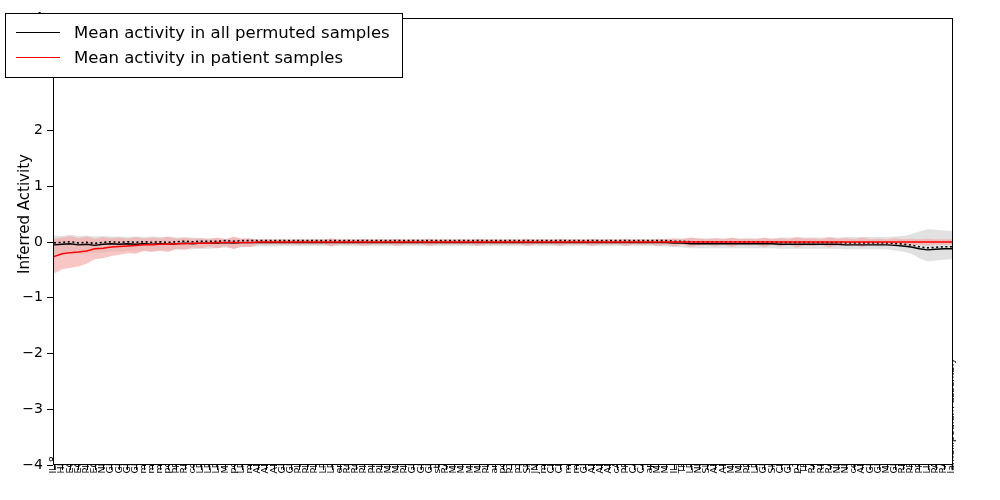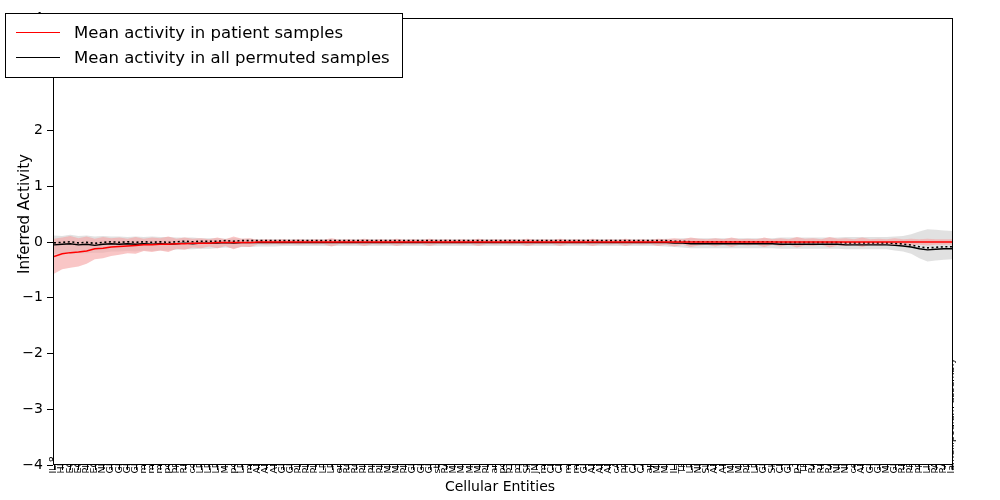--- a/index.html
+++ b/index.html
@@ -36,21 +36,20 @@
 
   svg{display:block;}
 </style>
 </head>
 <body>
 
 <div id="fig">
 
 
   <div id="ylabel">Inferred Activity</div>
-  <div id="xlabel">Cellular Entities</div>
 
   <div id="yticks-layer">
       <div class="ytick" style="top: 18px;">4</div>
       <div class="ytickmark" style="top: 18px;"></div>
       <div class="ytick" style="top: 73.875px;">3</div>
       <div class="ytickmark" style="top: 73.875px;"></div>
       <div class="ytick" style="top: 129.75px;">2</div>
       <div class="ytickmark" style="top: 129.75px;"></div>
       <div class="ytick" style="top: 185.625px;">1</div>
       <div class="ytickmark" style="top: 185.625px;"></div>
@@ -297,22 +296,22 @@
         <path d="M0.00,216.38 L8.16,216.94 L16.33,215.82 L24.49,216.94 L32.65,216.38 L40.82,217.49 L48.98,216.94 L57.15,217.49 L65.31,217.49 L73.47,218.05 L81.64,217.49 L89.80,218.05 L97.96,217.49 L106.13,218.05 L114.29,218.05 L122.45,218.61 L130.62,218.61 L138.78,218.61 L146.95,219.16 L155.11,219.16 L163.27,219.16 L171.44,219.72 L179.60,219.16 L187.76,219.72 L195.93,219.72 L204.09,220.28 L212.25,220.28 L220.42,220.28 L228.58,220.28 L236.75,220.28 L244.91,220.28 L253.07,220.28 L261.24,220.28 L269.40,220.28 L277.56,220.28 L285.73,220.28 L293.89,220.28 L302.05,220.28 L310.22,220.28 L318.38,220.28 L326.55,220.28 L334.71,220.28 L342.87,220.28 L351.04,220.28 L359.20,220.28 L367.36,220.28 L375.53,220.28 L383.69,220.28 L391.85,220.28 L400.02,220.28 L408.18,220.28 L416.35,220.28 L424.51,220.28 L432.67,220.28 L440.84,220.28 L449.00,220.28 L457.16,220.28 L465.33,220.28 L473.49,220.28 L481.65,220.28 L489.82,220.28 L497.98,220.28 L506.15,220.28 L514.31,220.28 L522.47,220.28 L530.64,220.28 L538.80,220.28 L546.96,220.28 L555.13,220.28 L563.29,220.28 L571.45,220.28 L579.62,220.28 L587.78,220.28 L595.95,220.28 L604.11,220.28 L612.27,219.72 L620.44,219.72 L628.60,219.16 L636.76,219.16 L644.93,219.16 L653.09,219.16 L661.25,219.16 L669.42,219.16 L677.58,219.16 L685.75,219.16 L693.91,219.16 L702.07,219.16 L710.24,219.16 L718.40,219.16 L726.56,218.61 L734.73,218.61 L742.89,218.61 L751.05,218.61 L759.22,218.61 L767.38,218.61 L775.55,218.61 L783.71,218.61 L791.87,218.05 L800.04,218.05 L808.20,218.05 L816.36,218.05 L824.53,218.05 L832.69,218.05 L840.85,217.49 L849.02,216.94 L857.18,215.27 L865.35,212.49 L873.51,210.26 L881.67,210.82 L889.84,211.38 L898.00,211.93 L898.00,240.30 L889.84,240.86 L881.67,241.41 L873.51,242.53 L865.35,239.19 L857.18,234.74 L849.02,232.51 L840.85,231.40 L832.69,230.29 L824.53,230.29 L816.36,230.29 L808.20,230.29 L800.04,230.29 L791.87,230.29 L783.71,229.73 L775.55,229.73 L767.38,229.73 L759.22,229.73 L751.05,229.73 L742.89,229.73 L734.73,229.73 L726.56,229.73 L718.40,229.18 L710.24,229.18 L702.07,229.18 L693.91,229.18 L685.75,229.18 L677.58,229.18 L669.42,229.18 L661.25,229.18 L653.09,229.18 L644.93,229.18 L636.76,229.18 L628.60,228.62 L620.44,228.06 L612.27,227.51 L604.11,226.95 L595.95,226.95 L587.78,226.95 L579.62,226.95 L571.45,226.95 L563.29,226.95 L555.13,226.95 L546.96,226.95 L538.80,226.95 L530.64,226.95 L522.47,226.95 L514.31,226.95 L506.15,226.95 L497.98,226.95 L489.82,226.95 L481.65,226.95 L473.49,226.95 L465.33,226.95 L457.16,226.95 L449.00,226.95 L440.84,226.95 L432.67,226.95 L424.51,226.95 L416.35,226.95 L408.18,226.95 L400.02,226.95 L391.85,226.95 L383.69,226.95 L375.53,226.95 L367.36,226.95 L359.20,226.95 L351.04,226.95 L342.87,226.95 L334.71,226.95 L326.55,226.95 L318.38,226.95 L310.22,226.95 L302.05,226.95 L293.89,226.95 L285.73,226.95 L277.56,226.95 L269.40,226.95 L261.24,226.95 L253.07,226.95 L244.91,226.95 L236.75,226.95 L228.58,226.95 L220.42,227.51 L212.25,227.51 L204.09,227.51 L195.93,228.06 L187.76,228.06 L179.60,229.18 L171.44,228.62 L163.27,229.18 L155.11,229.73 L146.95,229.73 L138.78,230.29 L130.62,230.29 L122.45,230.84 L114.29,231.40 L106.13,231.40 L97.96,231.96 L89.80,231.40 L81.64,232.51 L73.47,231.96 L65.31,232.51 L57.15,232.51 L48.98,233.63 L40.82,233.63 L32.65,234.18 L24.49,234.18 L16.33,234.74 L8.16,234.18 L0.00,235.29 Z" fill="#c8c8c8" fill-opacity="0.55" stroke="none"></path>
         <path d="M0.00,219.72 L8.16,218.61 L16.33,216.94 L24.49,219.16 L32.65,217.49 L40.82,219.72 L48.98,218.05 L57.15,219.16 L65.31,218.61 L73.47,219.72 L81.64,218.05 L89.80,219.72 L97.96,218.61 L106.13,219.16 L114.29,217.49 L122.45,219.72 L130.62,218.61 L138.78,219.72 L146.95,219.16 L155.11,220.28 L163.27,218.61 L171.44,220.28 L179.60,217.49 L187.76,219.72 L195.93,219.16 L204.09,220.83 L212.25,220.28 L220.42,220.83 L228.58,220.28 L236.75,220.83 L244.91,220.28 L253.07,220.83 L261.24,220.28 L269.40,220.83 L277.56,219.16 L285.73,220.83 L293.89,220.28 L302.05,220.83 L310.22,219.72 L318.38,220.83 L326.55,220.28 L334.71,220.83 L342.87,219.72 L351.04,220.83 L359.20,220.28 L367.36,220.83 L375.53,219.72 L383.69,220.83 L391.85,220.28 L400.02,220.83 L408.18,220.28 L416.35,220.83 L424.51,219.72 L432.67,220.83 L440.84,220.28 L449.00,220.83 L457.16,220.28 L465.33,220.83 L473.49,219.72 L481.65,220.83 L489.82,220.28 L497.98,220.83 L506.15,219.72 L514.31,220.83 L522.47,220.28 L530.64,220.83 L538.80,219.72 L546.96,220.83 L555.13,220.28 L563.29,220.83 L571.45,219.72 L579.62,220.83 L587.78,220.28 L595.95,220.83 L604.11,219.72 L612.27,220.28 L620.44,219.16 L628.60,220.28 L636.76,218.61 L644.93,219.72 L653.09,220.28 L661.25,219.16 L669.42,220.28 L677.58,218.61 L685.75,220.28 L693.91,219.72 L702.07,220.28 L710.24,218.61 L718.40,220.28 L726.56,219.16 L734.73,220.28 L742.89,218.05 L751.05,219.72 L759.22,219.16 L767.38,220.28 L775.55,218.05 L783.71,219.72 L791.87,219.16 L800.04,220.28 L808.20,218.61 L816.36,220.28 L824.53,219.72 L832.69,220.28 L840.85,219.16 L849.02,220.28 L857.18,219.72 L865.35,220.28 L873.51,219.72 L881.67,220.28 L889.84,220.28 L898.00,220.28 L898.00,225.84 L889.84,225.84 L881.67,225.84 L873.51,226.39 L865.35,225.84 L857.18,226.39 L849.02,225.84 L840.85,226.95 L832.69,225.84 L824.53,226.39 L816.36,225.84 L808.20,228.06 L800.04,225.84 L791.87,226.95 L783.71,226.39 L775.55,228.62 L767.38,225.84 L759.22,226.95 L751.05,226.39 L742.89,228.62 L734.73,225.84 L726.56,227.51 L718.40,225.84 L710.24,228.06 L702.07,225.84 L693.91,226.39 L685.75,225.84 L677.58,228.06 L669.42,225.84 L661.25,227.51 L653.09,225.84 L644.93,226.39 L636.76,228.06 L628.60,225.84 L620.44,227.51 L612.27,225.84 L604.11,226.95 L595.95,225.28 L587.78,225.84 L579.62,225.28 L571.45,226.95 L563.29,225.28 L555.13,225.84 L546.96,225.28 L538.80,226.95 L530.64,225.28 L522.47,225.84 L514.31,225.28 L506.15,226.95 L497.98,225.28 L489.82,225.84 L481.65,225.28 L473.49,226.95 L465.33,225.28 L457.16,225.84 L449.00,225.28 L440.84,225.84 L432.67,225.28 L424.51,226.95 L416.35,225.28 L408.18,225.84 L400.02,225.28 L391.85,225.84 L383.69,225.28 L375.53,226.95 L367.36,225.28 L359.20,225.84 L351.04,225.28 L342.87,226.95 L334.71,225.28 L326.55,225.84 L318.38,225.28 L310.22,226.95 L302.05,225.28 L293.89,225.84 L285.73,225.28 L277.56,227.51 L269.40,225.28 L261.24,225.84 L253.07,225.28 L244.91,225.84 L236.75,225.28 L228.58,225.84 L220.42,225.28 L212.25,225.84 L204.09,225.28 L195.93,228.06 L187.76,227.51 L179.60,230.29 L171.44,226.95 L163.27,229.18 L155.11,227.51 L146.95,229.18 L138.78,228.62 L130.62,230.84 L122.45,229.73 L114.29,233.07 L106.13,231.40 L97.96,233.07 L89.80,231.96 L81.64,234.74 L73.47,234.18 L65.31,235.85 L57.15,236.96 L48.98,239.19 L40.82,240.30 L32.65,244.75 L24.49,247.53 L16.33,248.64 L8.16,250.31 L0.00,254.76 Z" fill="#f5a3a3" fill-opacity="0.62" stroke="none"></path>
         <path d="M0.00,225.84 L8.16,225.28 L16.33,224.72 L24.49,225.84 L32.65,225.28 L40.82,226.39 L48.98,225.28 L57.15,224.72 L65.31,225.28 L73.47,224.72 L81.64,225.28 L89.80,224.72 L97.96,225.28 L106.13,224.72 L114.29,225.28 L122.45,224.72 L130.62,224.17 L138.78,224.72 L146.95,224.17 L155.11,224.17 L163.27,224.17 L171.44,223.61 L179.60,224.17 L187.76,223.61 L195.93,223.61 L204.09,223.61 L212.25,223.61 L220.42,223.61 L228.58,223.61 L236.75,223.61 L244.91,223.61 L253.07,223.61 L261.24,223.61 L269.40,223.61 L277.56,223.61 L285.73,223.61 L293.89,223.61 L302.05,223.61 L310.22,223.61 L318.38,223.61 L326.55,223.61 L334.71,223.61 L342.87,223.61 L351.04,223.61 L359.20,223.61 L367.36,223.61 L375.53,223.61 L383.69,223.61 L391.85,223.61 L400.02,223.61 L408.18,223.61 L416.35,223.61 L424.51,223.61 L432.67,223.61 L440.84,223.61 L449.00,223.61 L457.16,223.61 L465.33,223.61 L473.49,223.61 L481.65,223.61 L489.82,223.61 L497.98,223.61 L506.15,223.61 L514.31,223.61 L522.47,223.61 L530.64,223.61 L538.80,223.61 L546.96,223.61 L555.13,223.61 L563.29,223.61 L571.45,223.61 L579.62,223.61 L587.78,223.61 L595.95,223.61 L604.11,223.61 L612.27,223.61 L620.44,224.17 L628.60,224.17 L636.76,224.72 L644.93,224.72 L653.09,224.72 L661.25,224.72 L669.42,224.72 L677.58,224.72 L685.75,224.72 L693.91,224.72 L702.07,224.72 L710.24,224.72 L718.40,224.72 L726.56,225.28 L734.73,225.28 L742.89,225.28 L751.05,225.28 L759.22,225.28 L767.38,225.28 L775.55,225.28 L783.71,225.28 L791.87,225.84 L800.04,225.84 L808.20,225.84 L816.36,225.84 L824.53,225.84 L832.69,225.84 L840.85,226.39 L849.02,226.95 L857.18,228.06 L865.35,229.73 L873.51,230.84 L881.67,230.29 L889.84,229.73 L898.00,229.73 " fill="none" stroke="#000000" stroke-width="1.4"></path>
         <path d="M0.00,223.89 L8.16,223.33 L16.33,222.78 L24.49,223.89 L32.65,223.33 L40.82,224.45 L48.98,223.33 L57.15,222.78 L65.31,223.33 L73.47,222.78 L81.64,223.33 L89.80,222.78 L97.96,223.33 L106.13,222.78 L114.29,223.33 L122.45,222.78 L130.62,222.22 L138.78,222.78 L146.95,222.22 L155.11,222.22 L163.27,222.22 L171.44,221.67 L179.60,222.22 L187.76,221.67 L195.93,221.67 L204.09,221.67 L212.25,221.67 L220.42,221.67 L228.58,221.67 L236.75,221.67 L244.91,221.67 L253.07,221.67 L261.24,221.67 L269.40,221.67 L277.56,221.67 L285.73,221.67 L293.89,221.67 L302.05,221.67 L310.22,221.67 L318.38,221.67 L326.55,221.67 L334.71,221.67 L342.87,221.67 L351.04,221.67 L359.20,221.67 L367.36,221.67 L375.53,221.67 L383.69,221.67 L391.85,221.67 L400.02,221.67 L408.18,221.67 L416.35,221.67 L424.51,221.67 L432.67,221.67 L440.84,221.67 L449.00,221.67 L457.16,221.67 L465.33,221.67 L473.49,221.67 L481.65,221.67 L489.82,221.67 L497.98,221.67 L506.15,221.67 L514.31,221.67 L522.47,221.67 L530.64,221.67 L538.80,221.67 L546.96,221.67 L555.13,221.67 L563.29,221.67 L571.45,221.67 L579.62,221.67 L587.78,221.67 L595.95,221.67 L604.11,221.67 L612.27,221.67 L620.44,222.22 L628.60,222.22 L636.76,222.78 L644.93,222.78 L653.09,222.78 L661.25,222.78 L669.42,222.78 L677.58,222.78 L685.75,222.78 L693.91,222.78 L702.07,222.78 L710.24,222.78 L718.40,222.78 L726.56,223.33 L734.73,223.33 L742.89,223.33 L751.05,223.33 L759.22,223.33 L767.38,223.33 L775.55,223.33 L783.71,223.33 L791.87,223.89 L800.04,223.89 L808.20,223.89 L816.36,223.89 L824.53,223.89 L832.69,223.89 L840.85,224.45 L849.02,225.00 L857.18,226.12 L865.35,227.78 L873.51,228.90 L881.67,228.34 L889.84,227.78 L898.00,227.78 " fill="none" stroke="#000000" stroke-width="1.6" stroke-dasharray="2,2.6"></path>
         <path d="M0.00,237.52 L8.16,234.74 L16.33,233.63 L24.49,233.07 L32.65,231.96 L40.82,229.73 L48.98,229.18 L57.15,228.06 L65.31,227.51 L73.47,226.95 L81.64,226.39 L89.80,225.84 L97.96,225.84 L106.13,225.28 L114.29,225.28 L122.45,224.72 L130.62,224.72 L138.78,224.17 L146.95,224.17 L155.11,224.17 L163.27,223.61 L171.44,223.61 L179.60,223.61 L187.76,223.61 L195.93,223.61 L204.09,223.06 L212.25,223.06 L220.42,223.06 L228.58,223.06 L236.75,223.06 L244.91,223.06 L253.07,223.06 L261.24,223.06 L269.40,223.06 L277.56,223.06 L285.73,223.06 L293.89,223.06 L302.05,223.06 L310.22,223.06 L318.38,223.06 L326.55,223.06 L334.71,223.06 L342.87,223.06 L351.04,223.06 L359.20,223.06 L367.36,223.06 L375.53,223.06 L383.69,223.06 L391.85,223.06 L400.02,223.06 L408.18,223.06 L416.35,223.06 L424.51,223.06 L432.67,223.06 L440.84,223.06 L449.00,223.06 L457.16,223.06 L465.33,223.06 L473.49,223.06 L481.65,223.06 L489.82,223.06 L497.98,223.06 L506.15,223.06 L514.31,223.06 L522.47,223.06 L530.64,223.06 L538.80,223.06 L546.96,223.06 L555.13,223.06 L563.29,223.06 L571.45,223.06 L579.62,223.06 L587.78,223.06 L595.95,223.06 L604.11,223.06 L612.27,223.06 L620.44,223.06 L628.60,223.06 L636.76,223.06 L644.93,223.06 L653.09,223.06 L661.25,223.06 L669.42,223.06 L677.58,223.06 L685.75,223.06 L693.91,223.06 L702.07,223.06 L710.24,223.06 L718.40,223.06 L726.56,223.06 L734.73,223.06 L742.89,223.06 L751.05,223.06 L759.22,223.06 L767.38,223.06 L775.55,223.06 L783.71,223.06 L791.87,223.06 L800.04,223.06 L808.20,223.06 L816.36,223.06 L824.53,223.06 L832.69,223.06 L840.85,223.06 L849.02,223.06 L857.18,223.06 L865.35,223.06 L873.51,223.06 L881.67,223.06 L889.84,223.06 L898.00,223.06 " fill="none" stroke="#ff0000" stroke-width="1.5"></path>
       </svg>
   </div>
 
   <div id="legend">
     <div class="legrow">
+      <span class="legline"></span>
+      <span class="legtxt">Mean activity in all permuted samples</span>
+    </div>
+    <div class="legrow">
       <span class="legline red"></span>
       <span class="legtxt">Mean activity in patient samples</span>
     </div>
-    <div class="legrow">
-      <span class="legline"></span>
-      <span class="legtxt">Mean activity in all permuted samples</span>
-    </div>
   </div>
 
 </div>
 
 </body></html>

